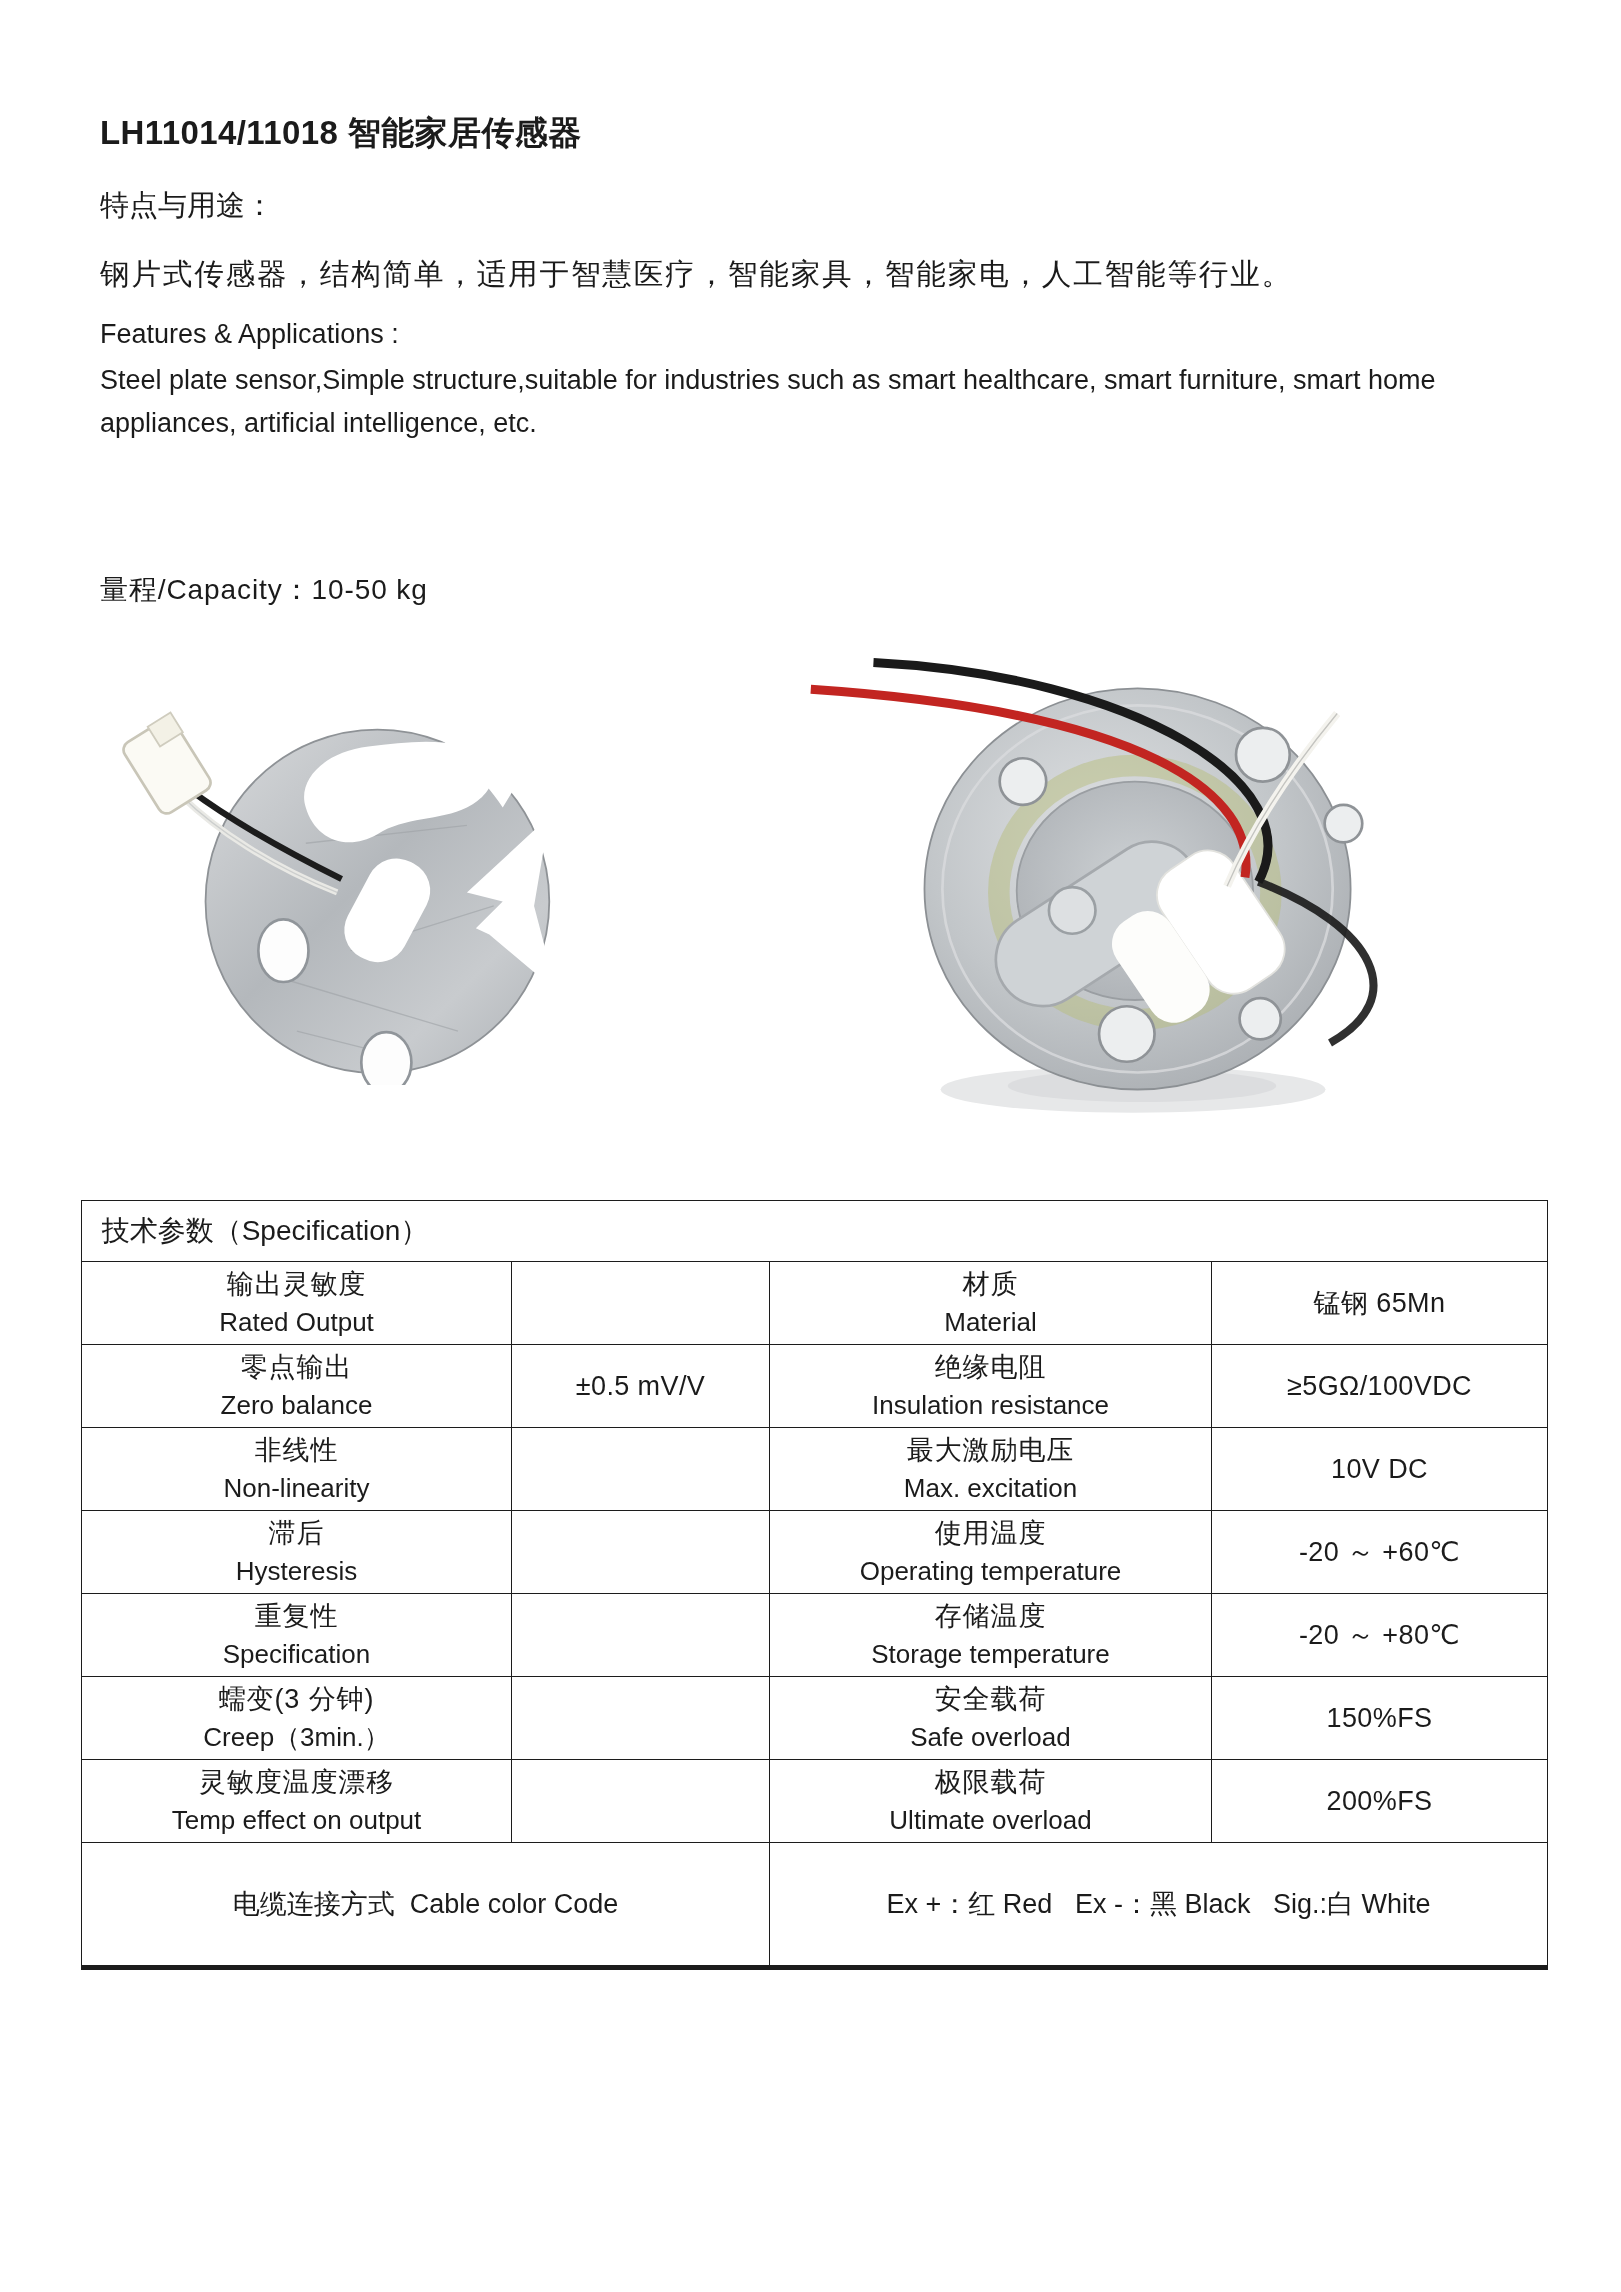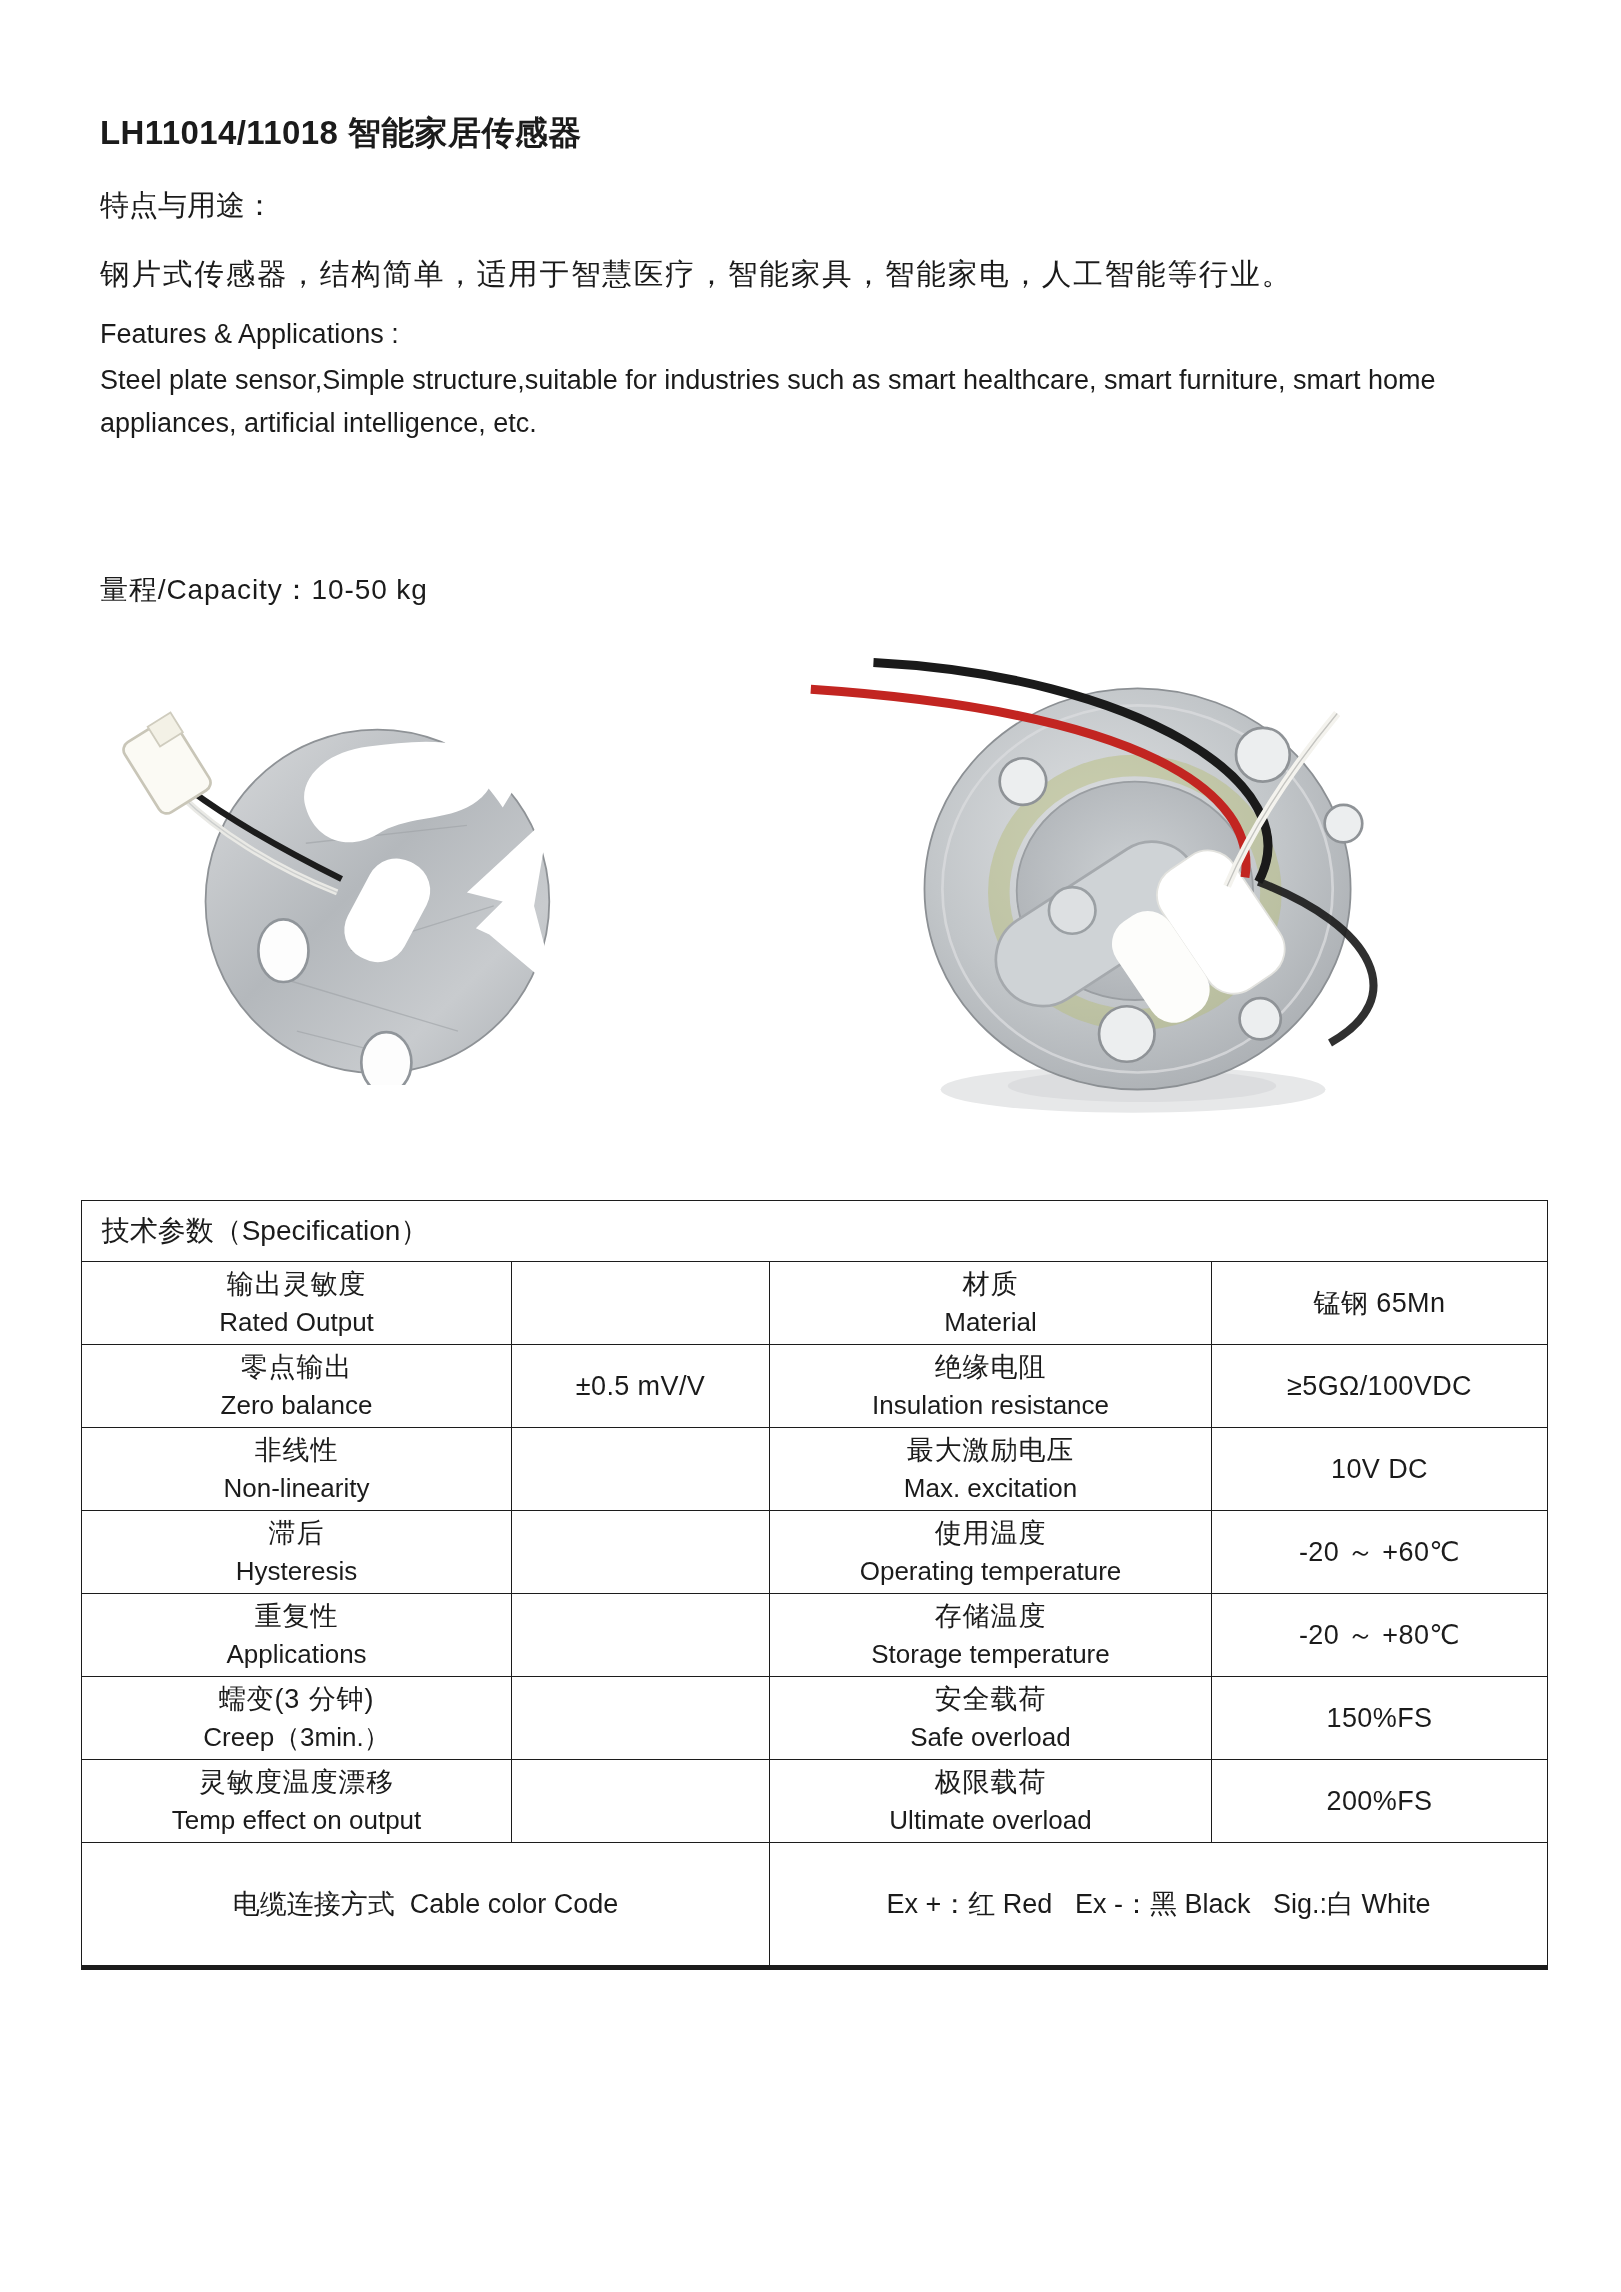--- a/index.html
+++ b/index.html
@@ -224,21 +224,21 @@
         <td>
           <div class="zh">使用温度</div>
           <div class="en">Operating temperature</div>
         </td>
         <td class="val">-20 ～ +60℃</td>
       </tr>
 
       <tr class="r">
         <td>
           <div class="zh">重复性</div>
-          <div class="en">Applications</div>
+          <div class="en">Specification</div>
         </td>
         <td class="val"></td>
         <td>
           <div class="zh">存储温度</div>
           <div class="en">Storage temperature</div>
         </td>
         <td class="val">-20 ～ +80℃</td>
       </tr>
 
       <tr class="r">

